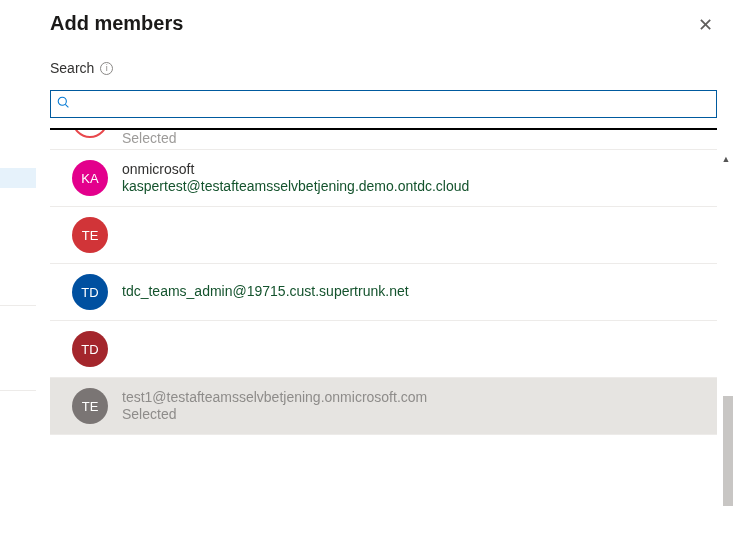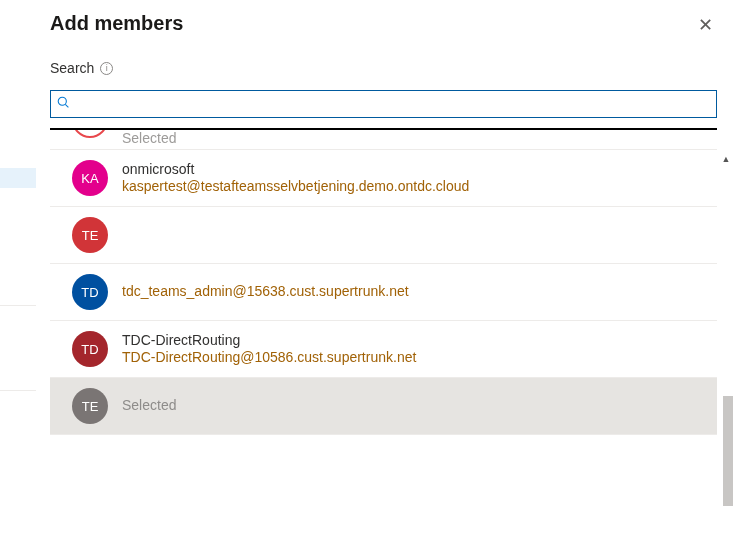--- a/index.html
+++ b/index.html
@@ -127,21 +127,21 @@
     color: #fff;
     font-size: 13px;
     font-weight: 400;
     display: flex;
     align-items: center;
     justify-content: center;
     flex-shrink: 0;
   }
   .texts { line-height: 1.25; }
   .name { color: #323130; }
-  .email { color: #a16207; }
+  .email { color: #14532d; }
   .sub { color: #9d9b99; }
   .partial-bottom {
     padding: 8px 8px 0 72px;
     color: #323130;
   }
   .scroll-arrow {
     position: absolute;
     right: 14px;
     top: 154px;
     width: 14px;
@@ -219,39 +219,36 @@
         </div>
       <div class="texts">
       </div>
     </div>
 
     <div class="item">
       <div class="avatar" style="background:#0050a0">
           <span>TD</span>
         </div>
       <div class="texts">
-        <div class="email">tdc_teams_admin@15638.cust.supertrunk.net</div>
+        <div class="email">tdc_teams_admin@19715.cust.supertrunk.net</div>
       </div>
     </div>
 
     <div class="item">
       <div class="avatar" style="background:#a4262c">
           <span>TD</span>
         </div>
-      <div class="texts">
-        <div class="name">TDC-DirectRouting</div>
-        <div class="email">TDC-DirectRouting@10586.cust.supertrunk.net</div>
-      </div>
     </div>
 
     <div class="item selected">
       <div class="avatar" style="background:#7a7574">
           <span>TE</span>
         </div>
       <div class="texts">
+        <div class="email">test1@testafteamsselvbetjening.onmicrosoft.com</div>
         <div class="sub">Selected</div>
       </div>
     </div>
 
 
   </div>
 </div>
 
 <div class="scroll-arrow">▲</div>
 <div class="scroll-thumb" style="top:396px;height:110px;"></div>

